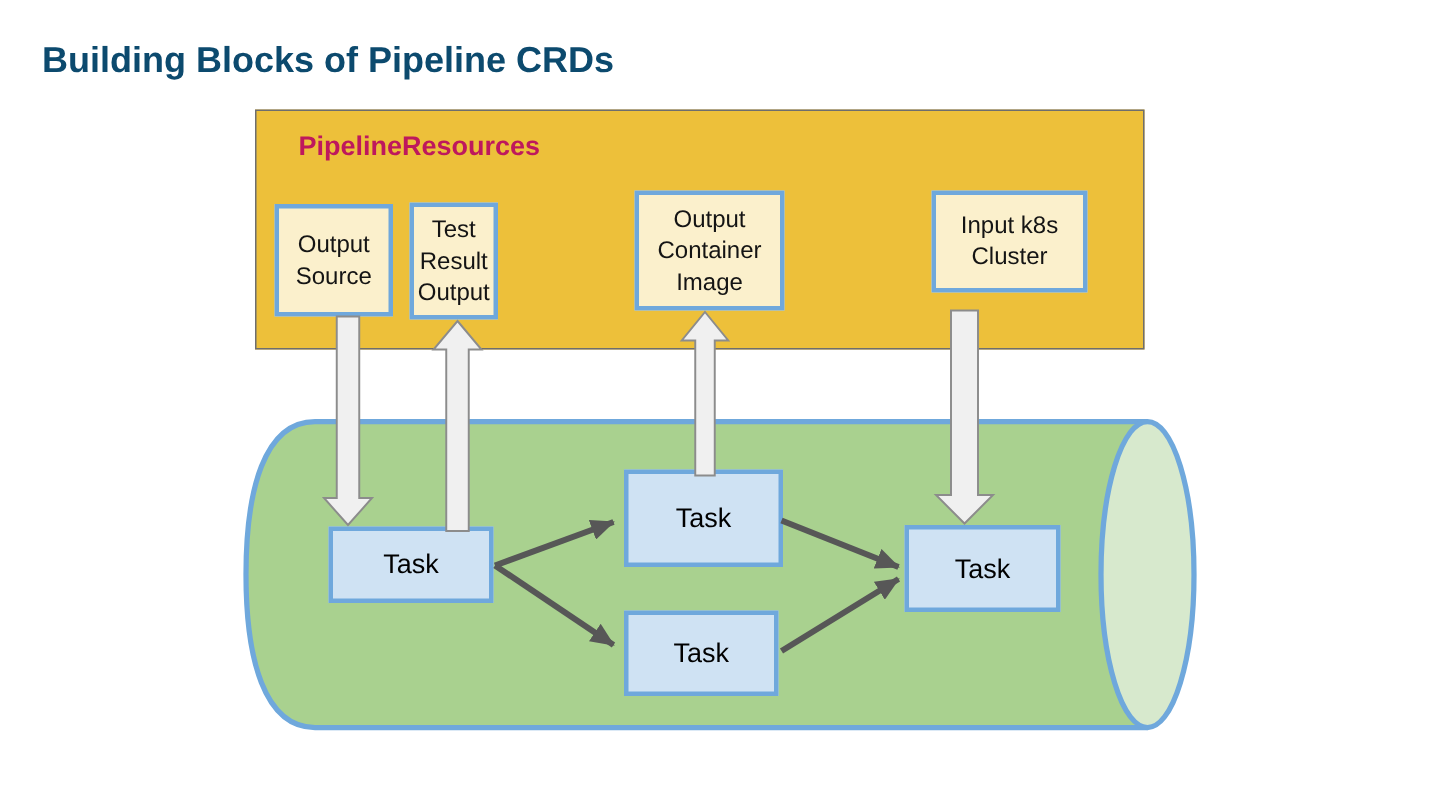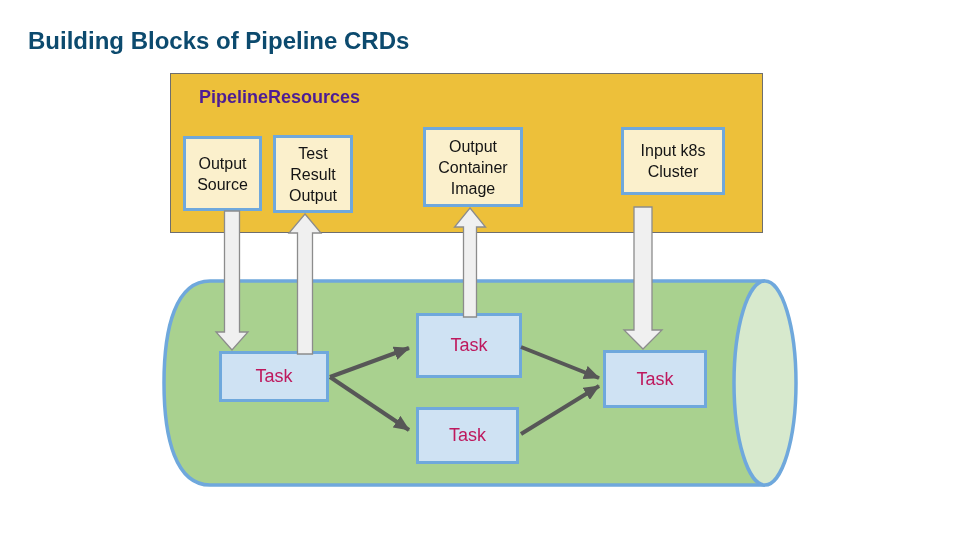--- a/index.html
+++ b/index.html
@@ -10,33 +10,33 @@
   .slide-title{
     position:absolute;left:28px;top:27px;margin:0;
     font-size:24px;font-weight:bold;letter-spacing:0px;color:#0c4a6e;white-space:nowrap;
   }
   .layer{position:absolute;left:0;top:0;width:960px;height:540px;}
   .panel{
     position:absolute;left:170px;top:73px;width:593px;height:160px;
     background:#EDC03A;border:1px solid #6e6e6e;box-sizing:border-box;
   }
   .panel-label{
-    position:absolute;left:28px;top:13px;font-size:18px;font-weight:bold;color:#4c1d95;white-space:nowrap;
+    position:absolute;left:28px;top:13px;font-size:18px;font-weight:bold;color:#be185d;white-space:nowrap;
   }
   .rbox{
     position:absolute;box-sizing:border-box;
     background:#FBF0CC;border:3px solid #6FA8DC;
     display:flex;align-items:center;justify-content:center;text-align:center;
     font-size:16px;line-height:21px;color:#141414;padding:0 2px;
   }
   .tbox{
     position:absolute;box-sizing:border-box;
     background:#CFE2F3;border:3px solid #6FA8DC;
     display:flex;align-items:center;justify-content:center;
-    font-size:18px;color:#be185d;
+    font-size:18px;color:#000000;
   }
   .pipeline-label{
     position:absolute;left:651px;top:290px;font-size:22px;font-weight:bold;color:#141414;white-space:nowrap;
   }
 </style>
 </head>
 <body>
 
 <div class="slide">
 
@@ -47,21 +47,21 @@
     <ellipse cx="765" cy="383" rx="31" ry="102" fill="#D7E9CD" stroke="#6FA8DC" stroke-width="3.5"></ellipse>
   </svg>
 
   <div class="panel">
     <div class="panel-label">PipelineResources</div>
   </div>
 
   <div class="rbox" style="left:183px;top:136px;width:79px;height:75px;">
     <span>Output Source</span>
   </div>
-  <div class="rbox" style="left:273px;top:135px;width:80px;height:78px;">
+  <div class="rbox" style="left:273px;top:135px;width:59px;height:78px;">
     <span>Test Result Output</span>
   </div>
   <div class="rbox" style="left:423px;top:127px;width:100px;height:80px;justify-content:flex-end;">
     <span>Output Container Image</span>
   </div>
   <div class="rbox" style="left:595px;top:127px;width:104px;height:68px;margin-left:26px;">
     <span>Input k8s Cluster</span>
   </div>
 
 

